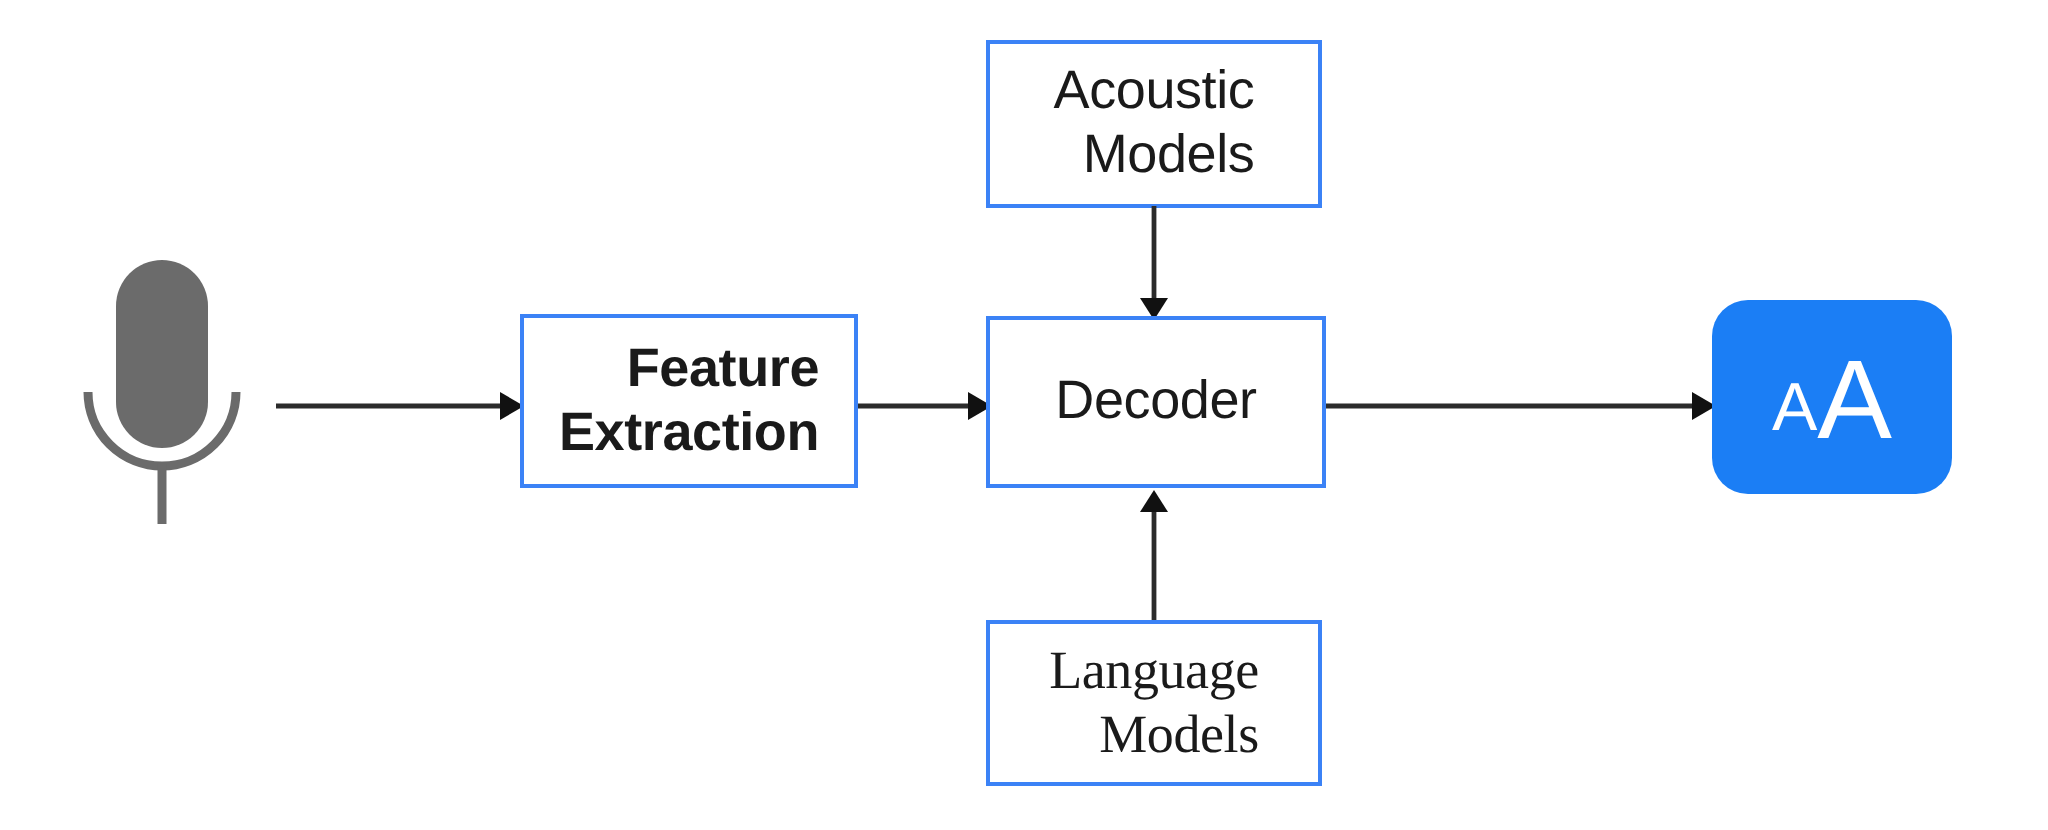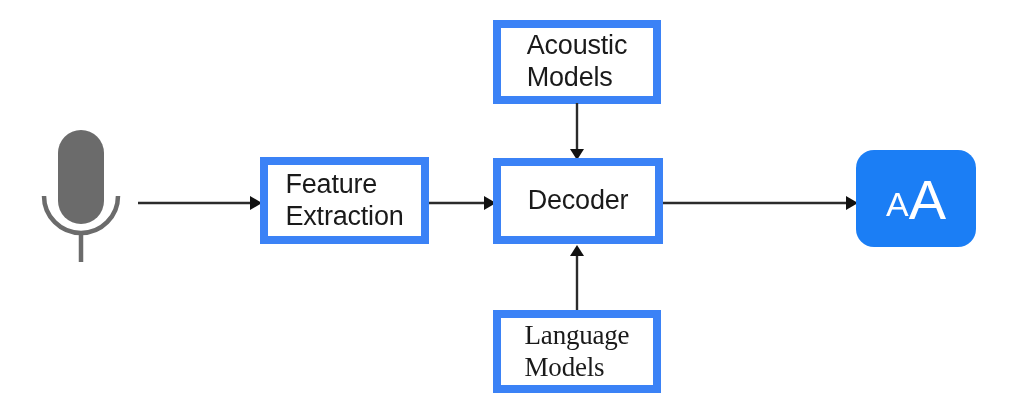--- a/index.html
+++ b/index.html
@@ -15,35 +15,35 @@
     position: relative;
     width: 1024px;
     height: 415px;
     background: #ffffff;
     overflow: hidden;
   }
   .node-box {
     position: absolute;
     box-sizing: border-box;
     background: #ffffff;
-    border: 8px solid #3b82f6;
+    border: 2px solid #3b82f6;
     display: flex;
     align-items: center;
     justify-content: center;
-    text-align: left;
+    text-align: right;
     color: #1a1a1a;
     font-family: "Liberation Sans", sans-serif;
     font-size: 27px;
     line-height: 1.18;
     letter-spacing: -0.2px;
     white-space: pre-line;
     font-weight: 400;
   }
   
-  .box-feature      { left: 260px; top: 157px; width: 169px; height: 87px; }
+  .box-feature      { left: 260px; top: 157px; width: 169px; height: 87px; font-weight: bold; }
   .box-acoustic     { left: 493px; top: 20px;  width: 168px; height: 84px; }
   .box-decoder      { left: 493px; top: 158px; width: 170px; height: 86px; }
   .box-language     { left: 493px; top: 310px; width: 168px; height: 83px; font-family: Liberation Serif, serif; }
 
   
   .mic {
     position: absolute;
     left: 38px;
     top: 124px;
     width: 96px;

